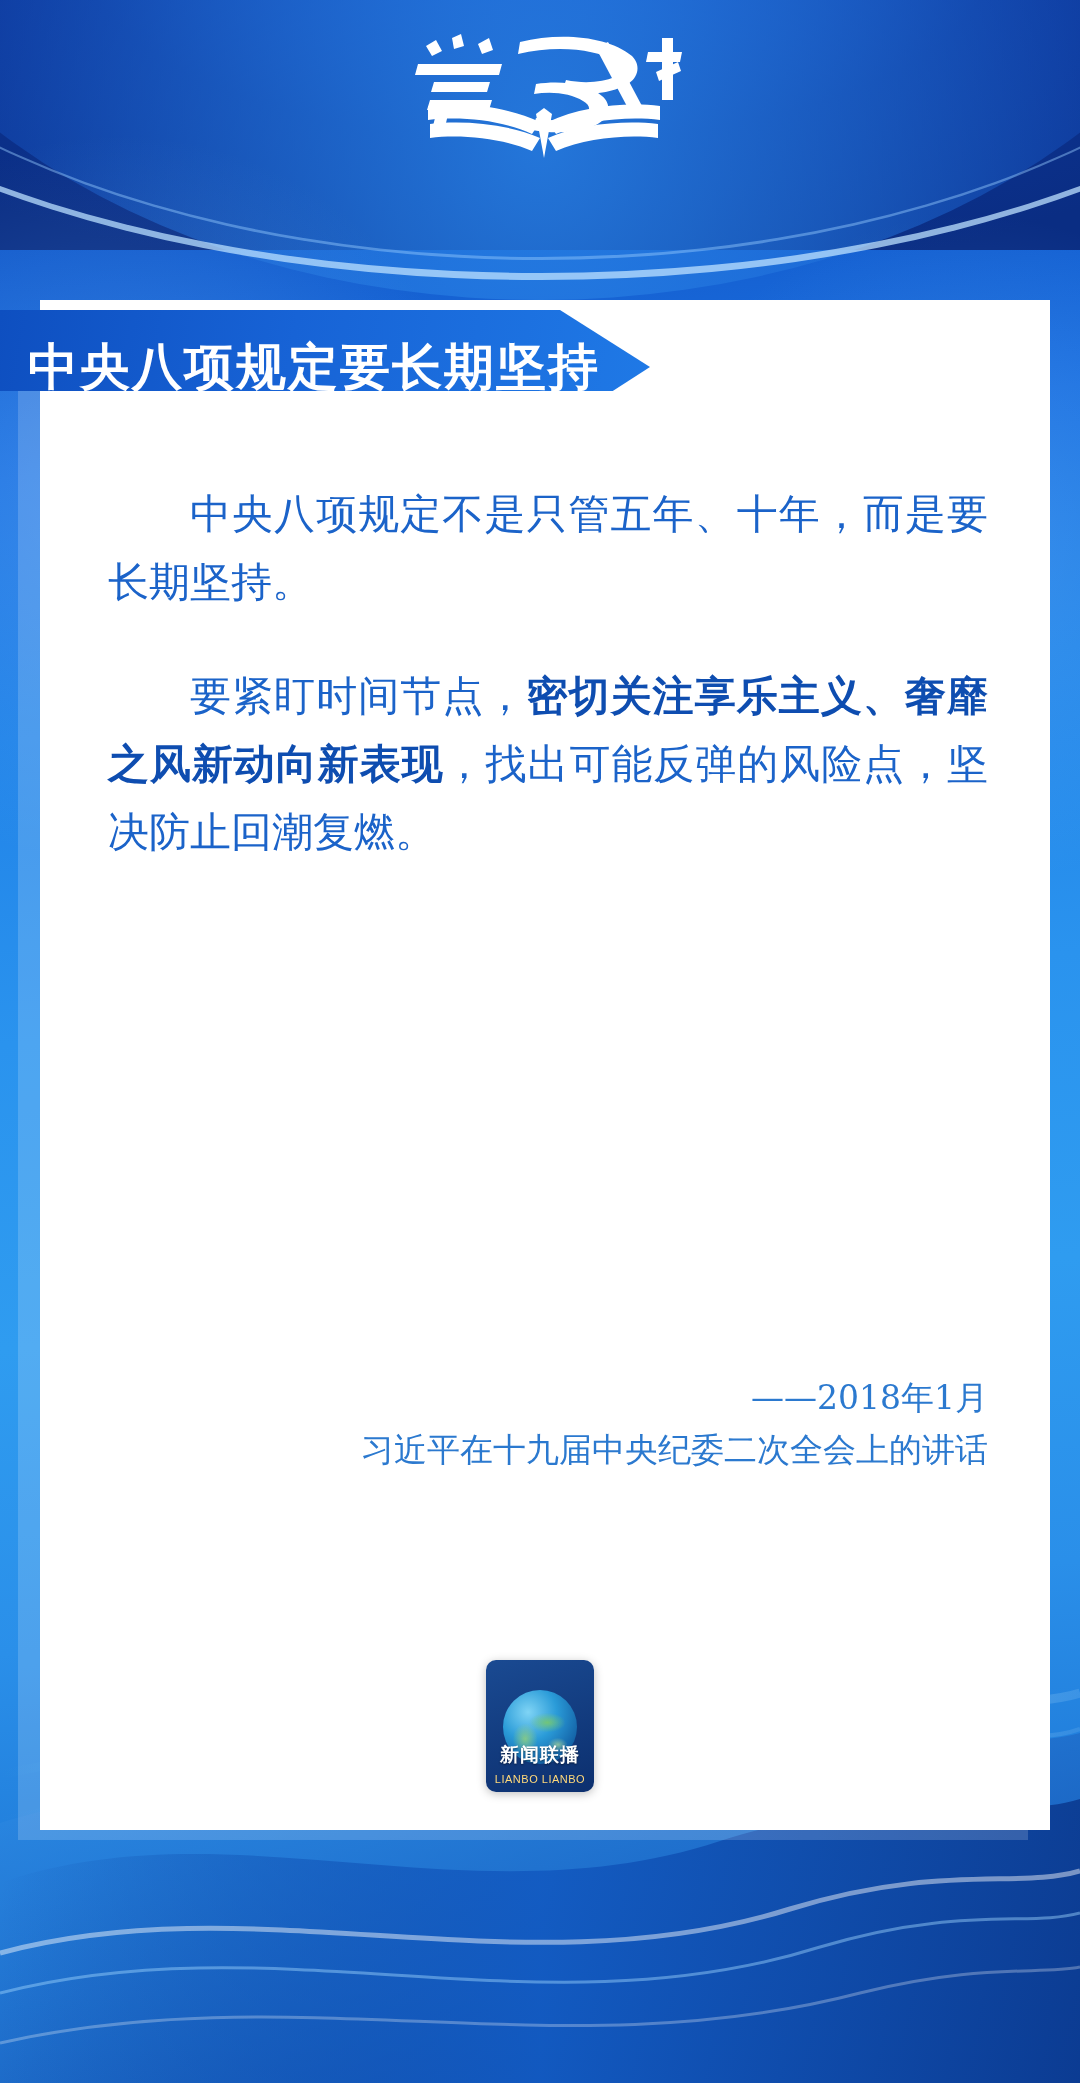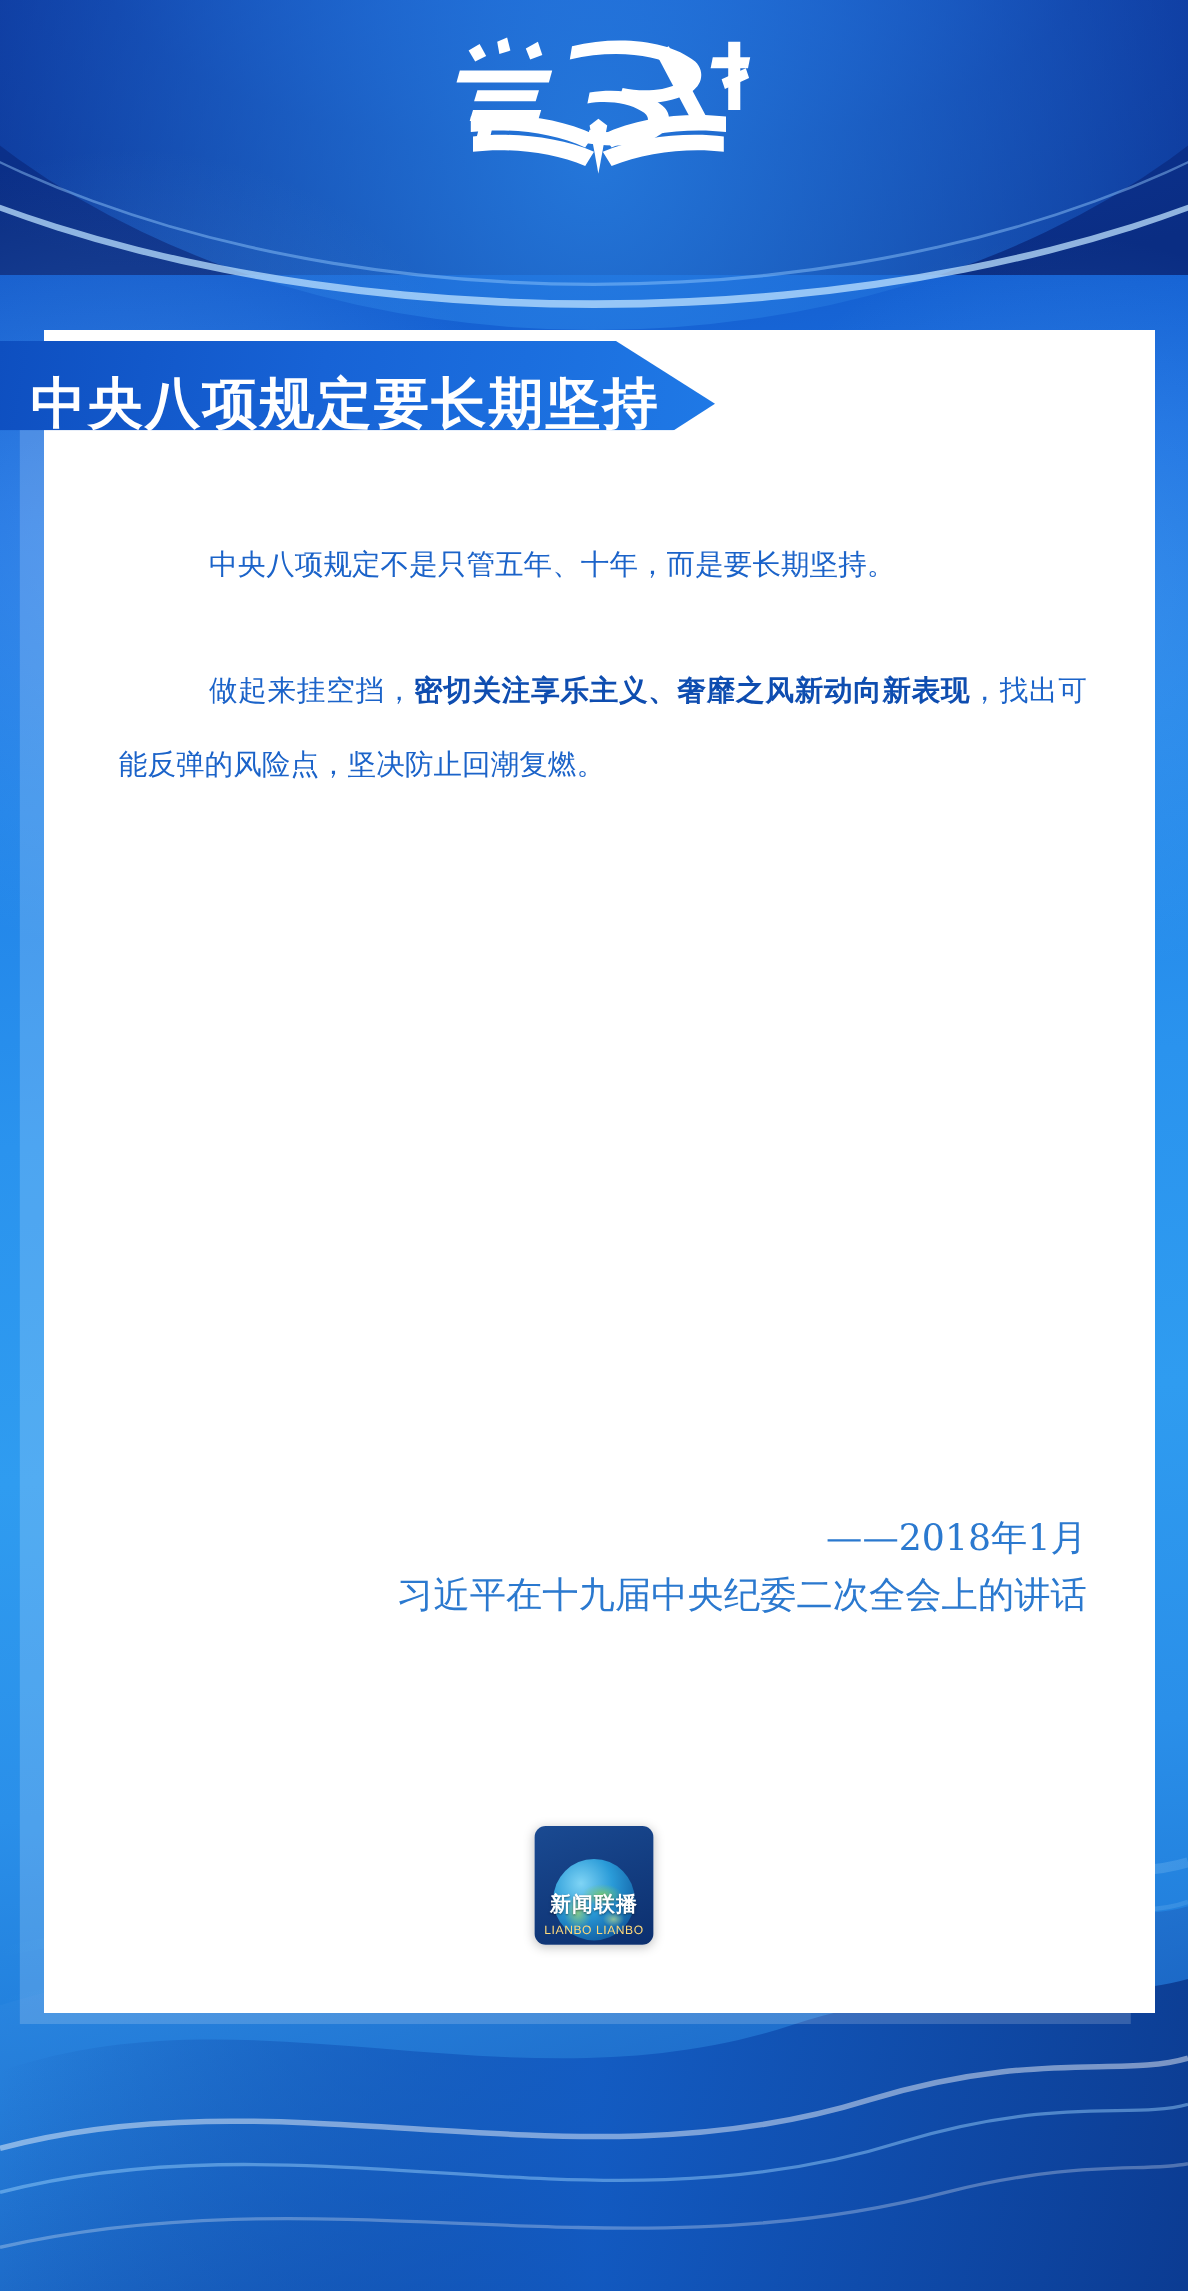--- a/index.html
+++ b/index.html
@@ -119,21 +119,21 @@
     white-space: nowrap;
   }
 
   
   .content {
     position: absolute;
     left: 108px; top: 480px;
     width: 880px;
     z-index: 6;
     color: #1b63c9;
-    font-size: 26px;
+    font-size: 41px;
     line-height: 68px;
     font-family: "DejaVu Serif", "Liberation Serif", serif;
   }
   .para {
     text-indent: 82px;
     margin-bottom: 46px;
     text-align: justify;
   }
   .para b { font-weight: bold; color: #0e4db0; }
   .para:last-of-type { margin-bottom: 0; }
@@ -148,21 +148,21 @@
     line-height: 52px;
     font-family: "DejaVu Serif", "Liberation Serif", serif;
     z-index: 6;
   }
 
   
   .badge {
     position: absolute;
     left: 50%; transform: translateX(-50%);
     top: 1660px;
-    width: 108px; height: 108px;
+    width: 108px; height: 132px;
     border-radius: 10px;
     background: linear-gradient(160deg, #1a4a92 0%, #0c2f6e 100%);
     overflow: hidden;
     z-index: 7;
     box-shadow: 0 2px 10px rgba(0,0,0,0.25);
   }
   .badge-globe {
     position: absolute;
     left: 50%; top: 30px; transform: translateX(-50%);
     width: 74px; height: 74px;
@@ -272,21 +272,21 @@
 <div class="card-shadow"></div>
 <div class="card"></div>
 
 <div class="banner">
   <div class="banner-shape"></div>
   <div class="banner-title">中央八项规定要长期坚持</div>
 </div>
 
 <div class="content">
   <p class="para"><span>中央八项规定不是只管五年、十年，而是要长期坚持。</span></p>
-  <p class="para"><span>做起来挂空挡，</span><b>密切关注享乐主义、奢靡之风新动向新表现</b><span>，找出可能反弹的风险点，坚决防止回潮复燃。</span></p>
+  <p class="para"><span>要紧盯时间节点，</span><b>密切关注享乐主义、奢靡之风新动向新表现</b><span>，找出可能反弹的风险点，坚决防止回潮复燃。</span></p>
 </div>
 
 <div class="source">
   <div>——2018年1月</div>
   <div>习近平在十九届中央纪委二次全会上的讲话</div>
 </div>
 
 <div class="badge">
   <div class="badge-globe"></div>
   <div class="badge-label">新闻联播</div>

